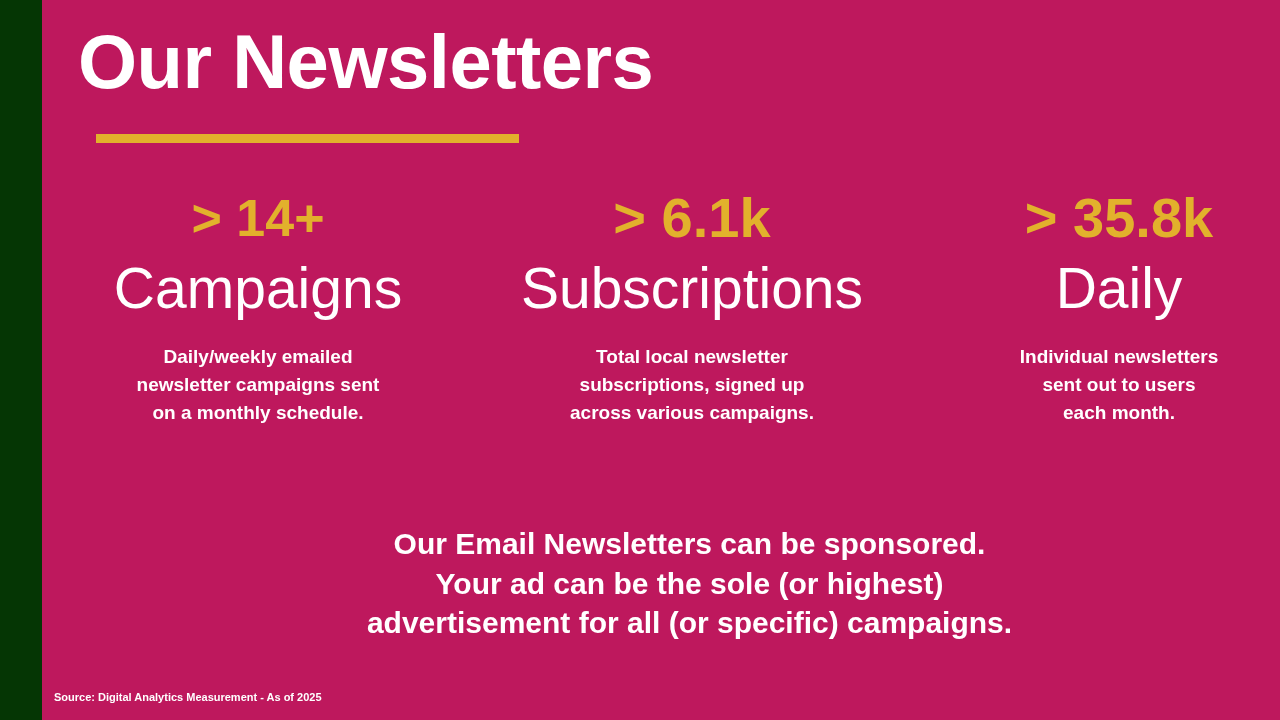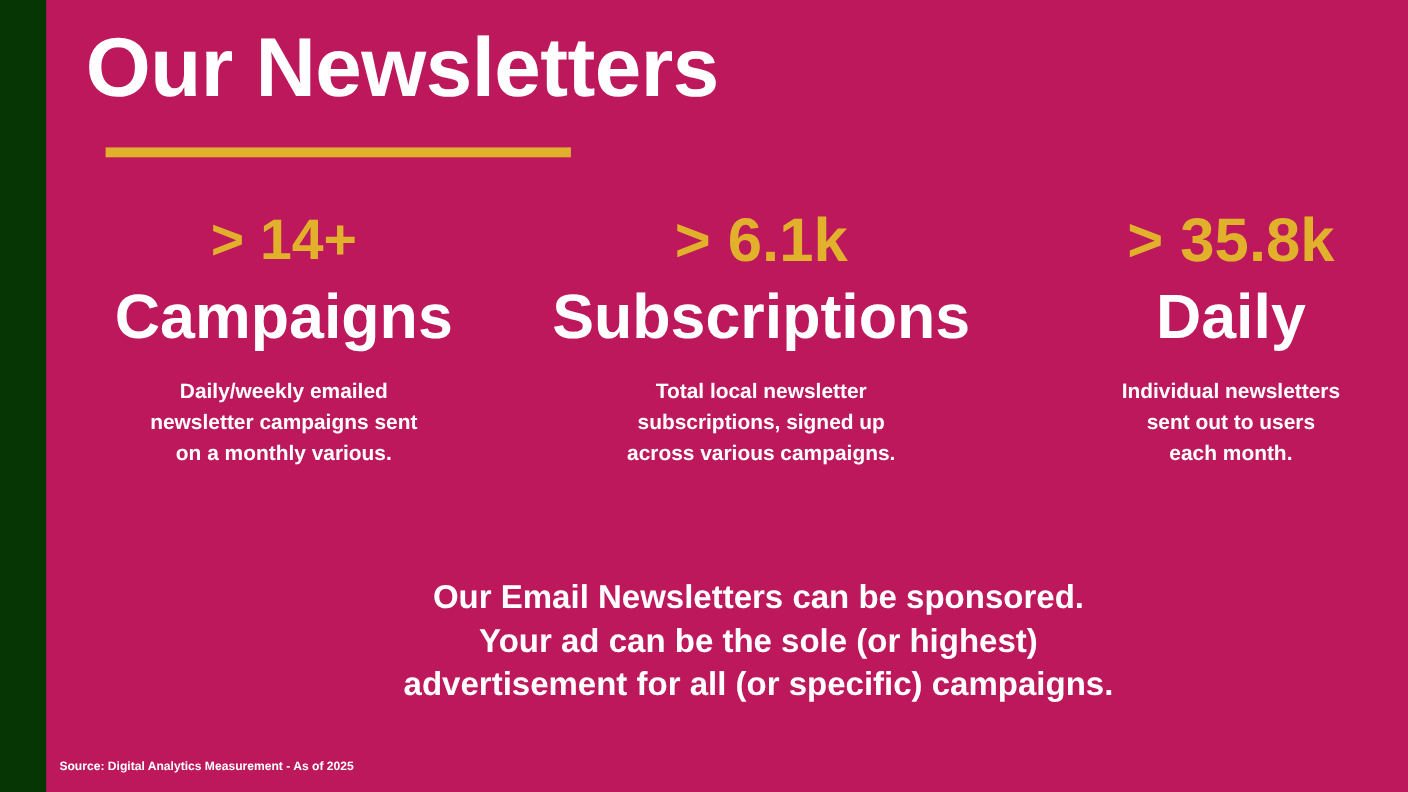--- a/index.html
+++ b/index.html
@@ -70,21 +70,21 @@
     font-weight: bold;
     color: #e2b12c;
     line-height: 1.0;
     white-space: nowrap;
   }
   .col-0 .stat-value { font-size: 52px; padding-top: 2px; }
   .col-1 .stat-value { font-size: 56px; padding-top: 0px; }
   .col-2 .stat-value { font-size: 56px; padding-top: 0px; }
 
   .stat-label {
-    font-weight: bold;
+    font-weight: normal;
     color: #ffffff;
     line-height: 1.0;
     white-space: nowrap;
   }
   .col-0 .stat-label { font-size: 57px; margin-top: 16px; }
   .col-1 .stat-label { font-size: 57px; margin-top: 14px; }
   .col-2 .stat-label { font-size: 57px; margin-top: 14px; }
 
   .stat-desc {
     font-size: 19px;
@@ -136,21 +136,21 @@
   </div>
 
   <div id="stats-row">
 
     <div class="stat-col col-0">
       <div class="stat-value">&gt; 14+</div>
       <div class="stat-label">Campaigns</div>
       <div class="stat-desc">
         <div>Daily/weekly emailed</div>
         <div>newsletter campaigns sent</div>
-        <div>on a monthly various.</div>
+        <div>on a monthly schedule.</div>
       </div>
     </div>
 
     <div class="stat-col col-1">
       <div class="stat-value">&gt; 6.1k</div>
       <div class="stat-label">Subscriptions</div>
       <div class="stat-desc">
         <div>Total local newsletter</div>
         <div>subscriptions, signed up</div>
         <div>across various campaigns.</div>

